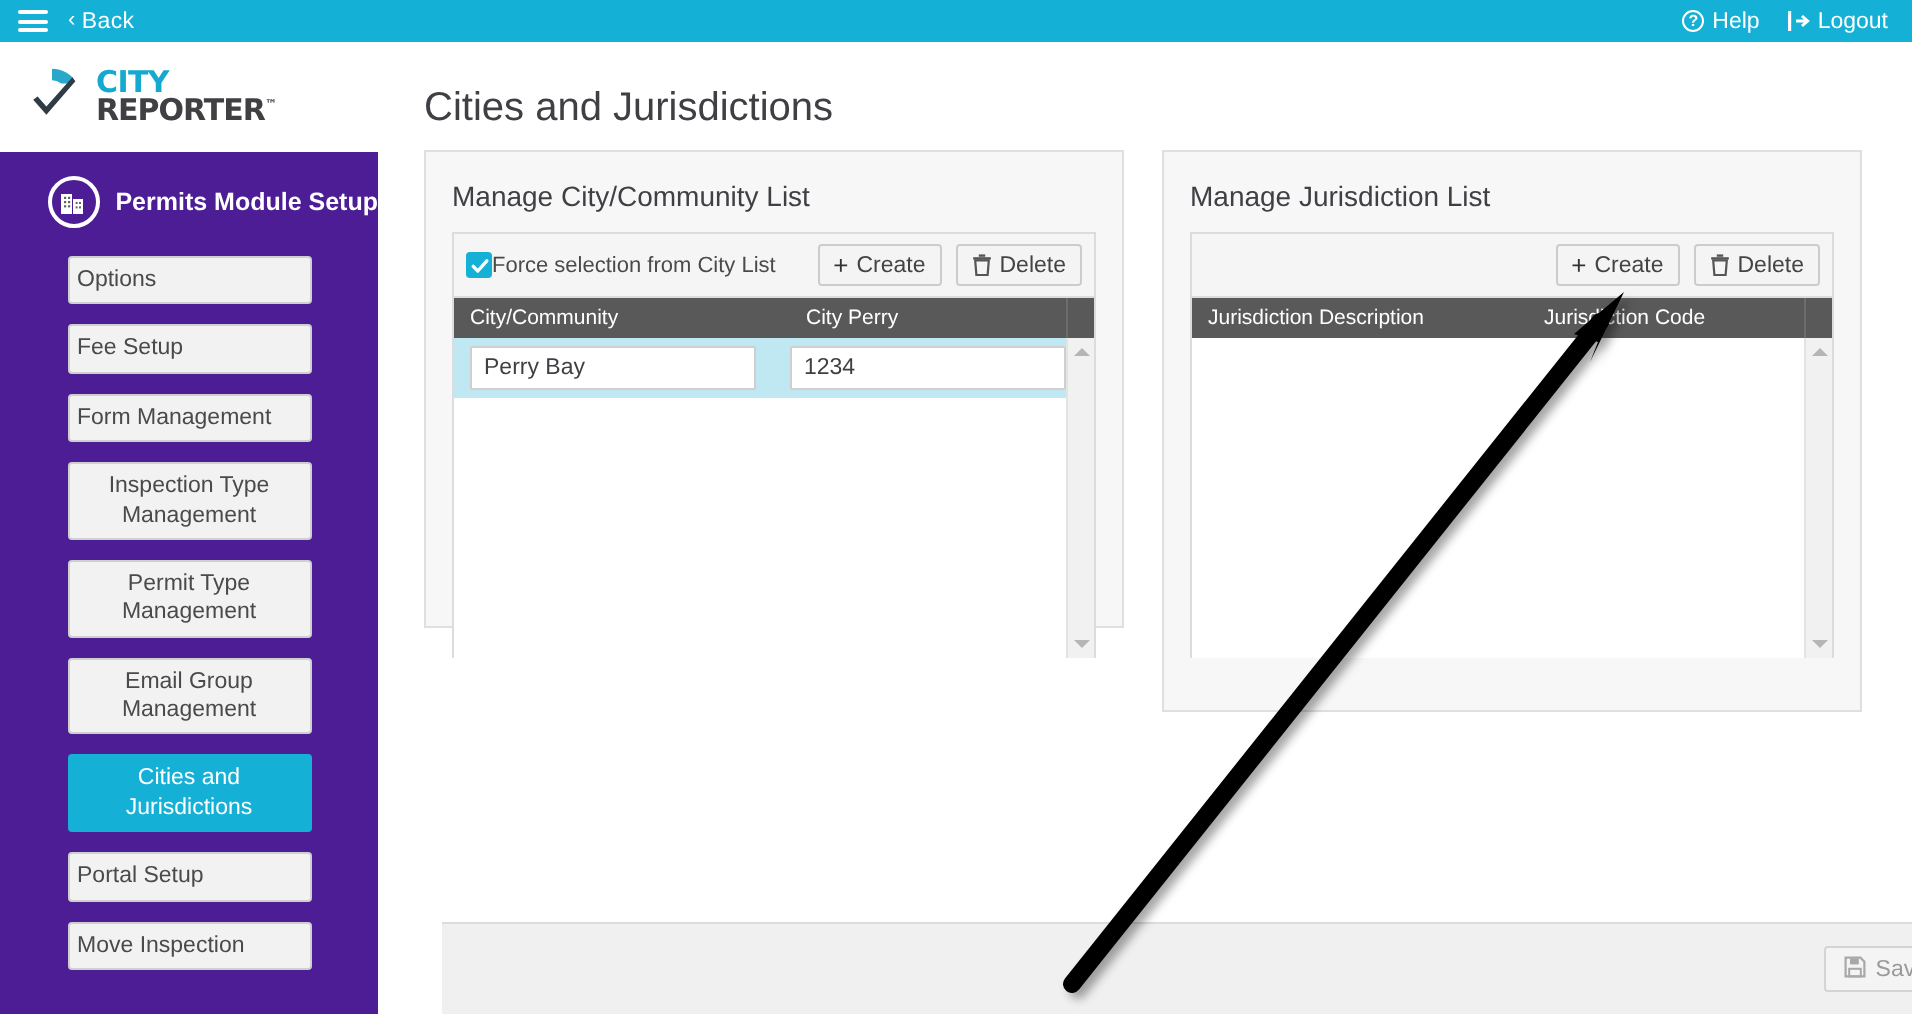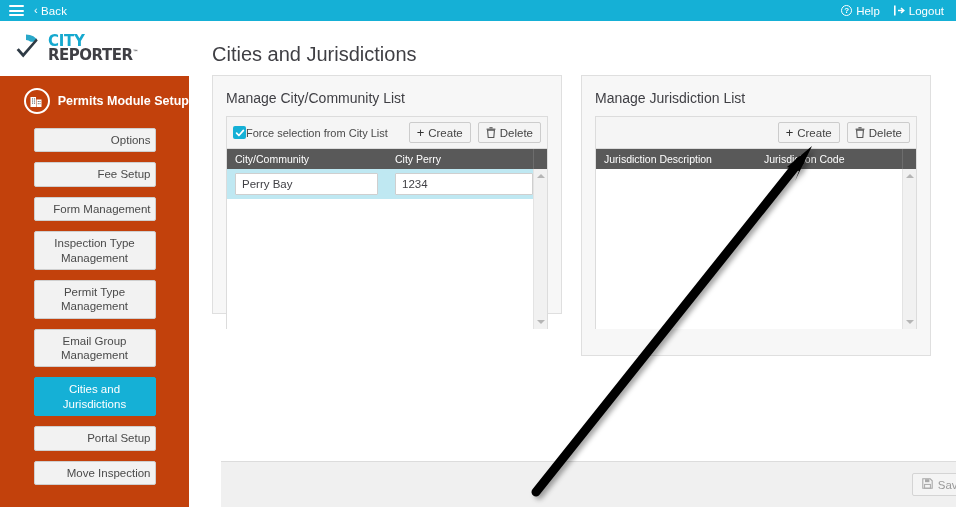--- a/index.html
+++ b/index.html
@@ -29,21 +29,21 @@
   .back-link { font-size: 11.5px; color: #fff; display: flex; align-items: center; gap: 3px; cursor: pointer; letter-spacing: .2px; }
   .chev-left { font-size: 11px; line-height: 1; }
   .top-link { font-size: 11.5px; color: #fff; display: flex; align-items: center; gap: 4px; cursor: pointer; }
   .help-ico { width: 11px; height: 11px; border: 1.2px solid #fff; border-radius: 50%;
               font-size: 8px; line-height: 9px; text-align: center; font-weight: bold; }
   .logout-ico { display:inline-flex; align-items:center; font-size: 11px; }
 
   
   .sidebar {
     position: absolute; left: 0; top: 21px; width: 189px; height: 486px;
-    background: #c2410c;
+    background: #4c1d95;
   }
   .logo-box {
     width: 189px; height: 55px; background: #ffffff;
     display: flex; align-items: center; padding-left: 9px;
   }
   .logo { display: flex; align-items: center; gap: 5px; }
   .logo svg { display: block; }
   .logo-text { line-height: 0.92; }
   .logo-city { font-size: 15px; font-weight: bold; color: #16a9cf; letter-spacing: -0.3px; display: block; font-family: "DejaVu Sans", sans-serif; }
   .logo-reporter { font-size: 15px; font-weight: bold; color: #3f3f44; letter-spacing: -0.5px; display: block; font-family: "DejaVu Sans", sans-serif; }
@@ -53,21 +53,21 @@
   .module-icon {
     width: 26px; height: 26px; border-radius: 50%; border: 2px solid #ffffff;
     display: flex; align-items: center; justify-content: center; flex: none;
   }
   .module-label { color: #ffffff; font-size: 12.5px; font-weight: bold; }
 
   .nav { padding: 6px 0 0 0; display: flex; flex-direction: column; align-items: center; gap: 10px; }
   .nav-btn {
     width: 122px; min-height: 24px; background: #f2f2f2; border: 1px solid #cfcfcf;
     border-radius: 2px; color: #4a4a4a; font-size: 11.5px;
-    display: flex; align-items: center; justify-content: flex-end; text-align: center;
+    display: flex; align-items: center; justify-content: flex-start; text-align: center;
     padding: 4px 4px; cursor: pointer; line-height: 1.25;
   }
   .nav-btn.two-line { min-height: 38px; }
   .nav-btn.active { background: #15b0d6; color: #ffffff; border-color: #15b0d6; }
 
   
   .content {
     position: absolute; left: 189px; top: 21px; width: 767px; height: 440px;
     background: #ffffff;
   }
@@ -101,20 +101,21 @@
     background: #f4f4f4; border: 1px solid #cccccc; border-radius: 2px;
     font-size: 11.5px; color: #444; padding: 3px 7px; cursor: pointer;
     display: flex; align-items: center; gap: 4px; height: 21px;
   }
   .plus { font-size: 13px; line-height: 1; color: #333; }
   .trash svg { display: block; }
 
   .grid-head {
     display: flex; height: 20px; background: #595959; color: #ffffff; font-size: 10.5px;
     align-items: center;
+    gap: 8px;
   }
   .gh-c1 { width: 160px; padding-left: 8px; }
   .gh-c2 { flex: 1; padding-left: 8px; }
   .gh-c3 { width: 14px; border-left: 1px solid #6d6d6d; height: 100%; }
 
   .grid-body { position: relative; height: 160px; background: #ffffff; overflow: hidden; }
   .grid-row { display: flex; align-items: center; height: 30px; padding: 0 4px; }
   .grid-row.selected { background: #bfe8f2; }
   .cell-input {
     height: 22px; border: 1px solid #cfcfcf; background: #ffffff; border-radius: 1px;

